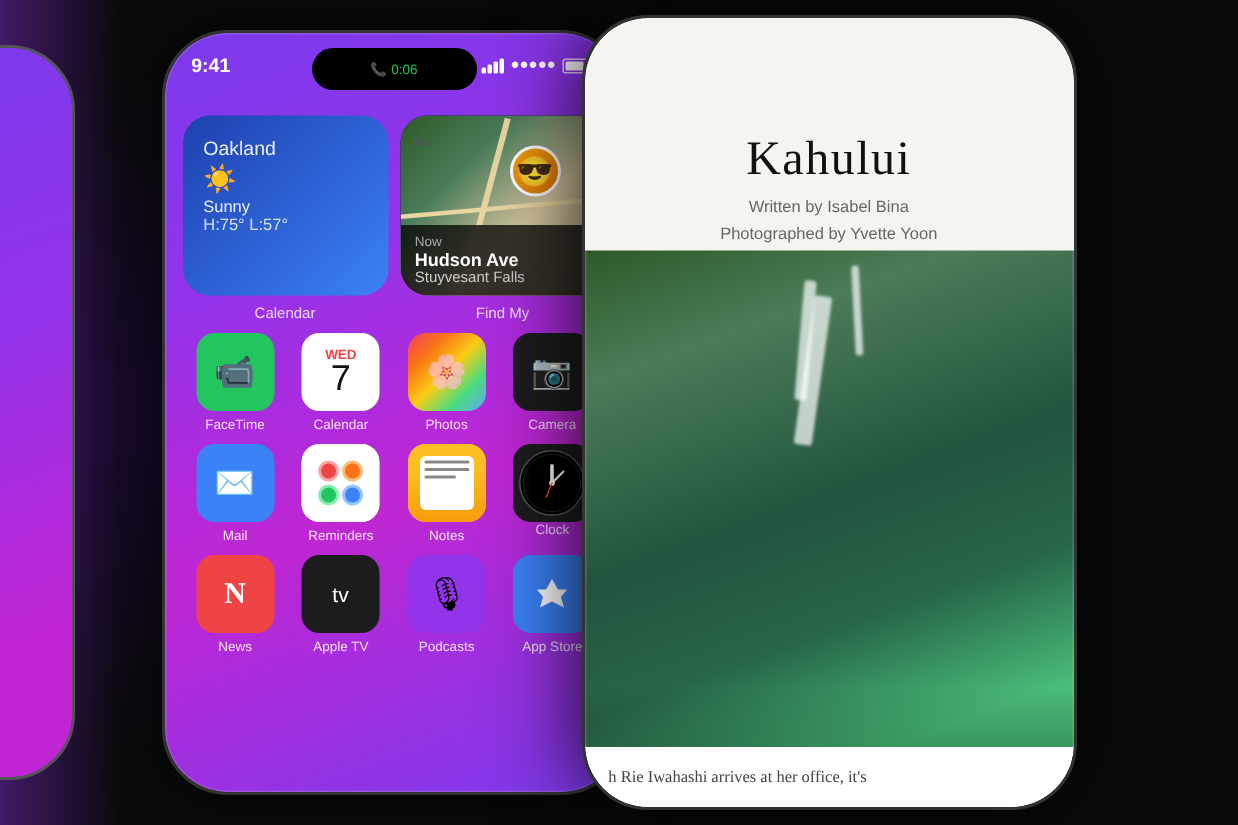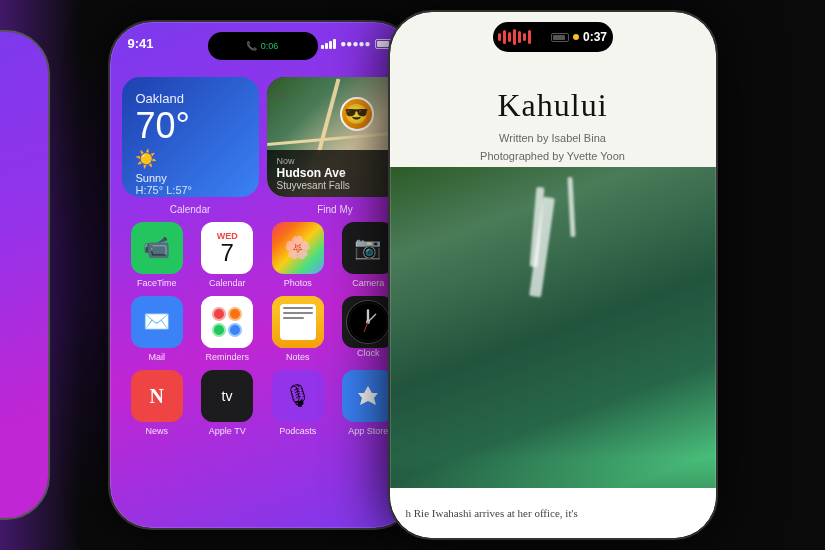--- a/index.html
+++ b/index.html
@@ -362,21 +362,21 @@
       background: rgba(255,255,255,0.7);
       border-radius: 2px;
       filter: blur(1px);
     }
 
     .article-footer {
       position: absolute;
       bottom: 0;
       left: 0;
       right: 0;
-      height: 50px;
+      height: 40px;
       background: white;
       display: flex;
       align-items: center;
       padding: 0 16px;
       font-size: 11px;
       color: #444;
       font-family: Georgia, serif;
     }
 
     
@@ -481,21 +481,20 @@
             <div class="battery-tip"></div>
           </div>
         </div>
       </div>
 
       <div class="widgets-row">
 
         <div style="position:relative; flex:1;">
           <div class="widget-weather">
             <div class="widget-city">Oakland</div>
-            <div class="widget-temp">70°</div>
             <div class="widget-sun">☀️</div>
             <div class="widget-condition">Sunny</div>
             <div class="widget-range">
               H:<span>75°</span>&nbsp;L:<span>57°</span>
             </div>
           </div>
           <div class="widget-label">Calendar</div>
         </div>
 
         <div style="position:relative; flex:1;">
@@ -638,39 +637,20 @@
       </div>
 
     </div>
 
     <div style="position:absolute; inset:0; border-radius:42px; border:1px solid rgba(255,255,255,0.15); pointer-events:none;"></div>
   </div>
 
   <div class="phone phone-right">
     <div class="screen screen-right">
 
-      <div class="dynamic-island di-right">
-        <div class="recording-waves" style="padding: 0 10px;">
-          <div class="wave-bar" style="height:8px;"></div>
-          <div class="wave-bar" style="height:14px;"></div>
-          <div class="wave-bar" style="height:10px;"></div>
-          <div class="wave-bar" style="height:16px;"></div>
-          <div class="wave-bar" style="height:12px;"></div>
-          <div class="wave-bar" style="height:8px;"></div>
-          <div class="wave-bar" style="height:14px;"></div>
-        </div>
-        <div style="margin-left:auto; display:flex; align-items:center; gap:4px; padding: 0 10px;">
-
-          <div style="width:18px;height:9px;border:1px solid #555;border-radius:2px;padding:1px;display:flex;align-items:center;">
-            <div style="width:85%;height:100%;background:#555;border-radius:1px;"></div>
-          </div>
-          <span style="width:6px;height:6px;border-radius:50%;background:#fbbf24;display:inline-block;"></span>
-          <span class="timer-text">0:37</span>
-        </div>
-      </div>
 
       <div class="article-header">
         <h1 class="article-title">Kahului</h1>
         <div class="article-byline">
           <div>Written by Isabel Bina</div>
           <div>Photographed by Yvette Yoon</div>
         </div>
       </div>
 
       <div class="article-image">

